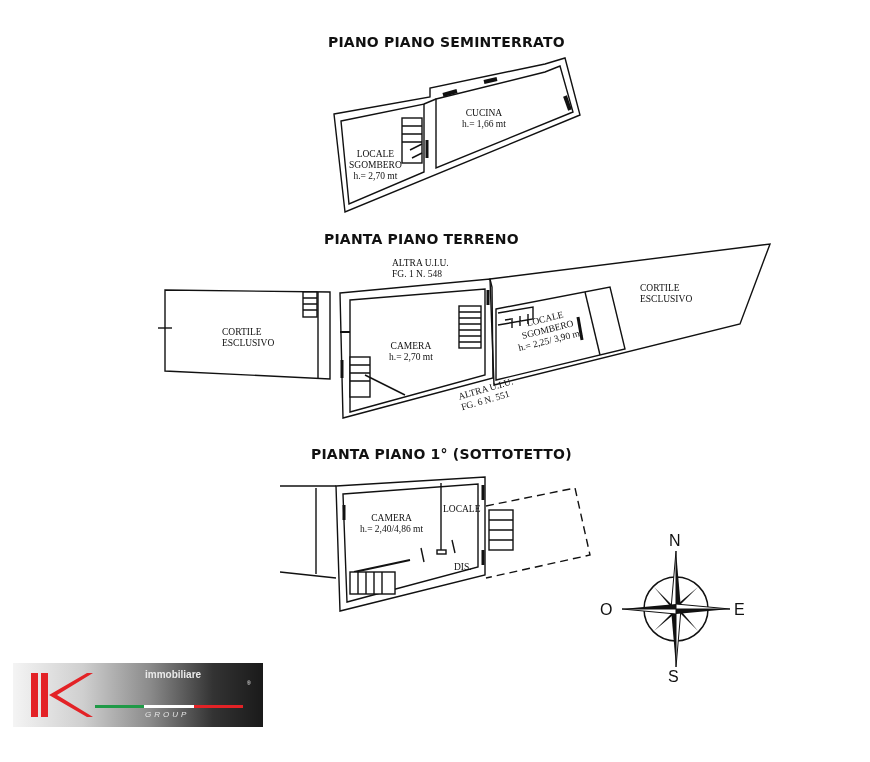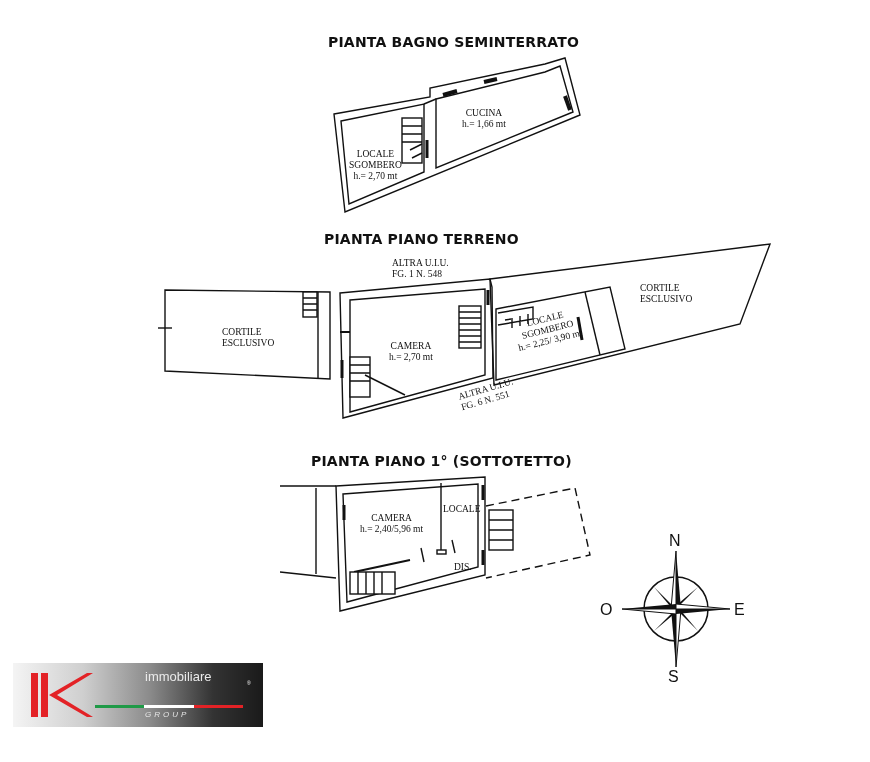--- a/index.html
+++ b/index.html
@@ -8,35 +8,35 @@
   .title { position: absolute; font-family: "DejaVu Sans", sans-serif; font-weight: bold;
            font-size: 14px; letter-spacing: 0.2px; color: #111; white-space: nowrap; }
   .lbl { position: absolute; font-family: "Liberation Serif", serif; font-size: 9.5px;
          line-height: 11px; color: #111; text-align: center; white-space: nowrap; }
   svg.plan { position: absolute; left: 0; top: 0; }
   .compass-letter { position: absolute; font-family: "Liberation Sans", sans-serif; font-size: 16px; color: #111; }
   .logo { position: absolute; left: 13px; top: 663px; width: 250px; height: 64px;
           background: linear-gradient(90deg, #f4f4f4 0%, #cfcfcf 28%, #8a8a8a 55%, #333 80%, #1a1a1a 100%); }
   .logo-k { position: absolute; left: 16px; top: 8px; width: 64px; height: 48px; }
   .logo-small { position: absolute; left: 132px; top: 6px; font-family: "Liberation Sans", sans-serif;
-                font-size: 13px; color: #eaeaea; }
+                font-size: 10px; color: #eaeaea; font-weight: bold; }
   .logo-name { position: absolute; left: 82px; top: 13px; font-family: "DejaVu Sans", sans-serif;
                font-size: 22px; color: #ffffff; font-weight: normal; letter-spacing: 0.2px; white-space: nowrap; }
   .logo-reg { position: absolute; left: 234px; top: 17px; font-size: 5px; color: #fff; font-family: "Liberation Sans", sans-serif; }
   .logo-flag { position: absolute; left: 82px; top: 42px; width: 148px; height: 3px; display: flex; }
   .logo-flag span { flex: 1; display: block; }
   .logo-group { position: absolute; left: 132px; top: 47px; font-family: "Liberation Sans", sans-serif;
                 font-style: italic; font-size: 8px; letter-spacing: 3px; color: #e6e6e6; }
 </style>
 </head>
 <body>
 
-<div class="title" style="left:328px; top:34px;">PIANTA BAGNO SEMINTERRATO</div>
+<div class="title" style="left:328px; top:34px;">PIANO PIANO SEMINTERRATO</div>
 <div class="title" style="left:324px; top:231px;">PIANTA PIANO TERRENO</div>
-<div class="title" style="left:311px; top:446px;margin-top:7px;">PIANTA PIANO 1° (SOTTOTETTO)</div>
+<div class="title" style="left:311px; top:446px;">PIANTA PIANO 1° (SOTTOTETTO)</div>
 
 <svg class="plan" width="870" height="762" viewBox="0 0 870 762">
   <g fill="none" stroke="#111" stroke-width="1.4">
 
     <g>
       <polygon points="334,114 430,97 430,88 545,64 565,58 580,115 345,212"></polygon>
       <polygon points="341,121 424,104 424,172 349,204"></polygon>
       <polygon points="436,99 545,72 560,66 573,112 436,168"></polygon>
       <line x1="424" y1="104" x2="436" y2="99"></line>
 
@@ -130,21 +130,21 @@
   <div>SGOMBERO</div>
   <div>h.= 2,25/ 3,90 mt</div>
 </div>
 <div class="lbl" style="left:640px; top:283px; text-align:left;">
   <div>CORTILE</div>
   <div>ESCLUSIVO</div>
 </div>
 
 <div class="lbl" style="left:360px; top:513px;">
   <div>CAMERA</div>
-  <div>h.= 2,40/5,96 mt</div>
+  <div>h.= 2,40/4,86 mt</div>
 </div>
 <div class="lbl" style="left:443px; top:504px;">LOCALE</div>
 <div class="lbl" style="left:454px; top:562px;text-align:center;">DIS.</div>
 
 <svg class="plan" width="870" height="762" viewBox="0 0 870 762">
   <g transform="translate(676,609)">
     <circle r="32" fill="none" stroke="#111" stroke-width="1.5"></circle>
 
     <g fill="#111">
       <polygon points="0,0 -22,-22 -6,-3"></polygon>

